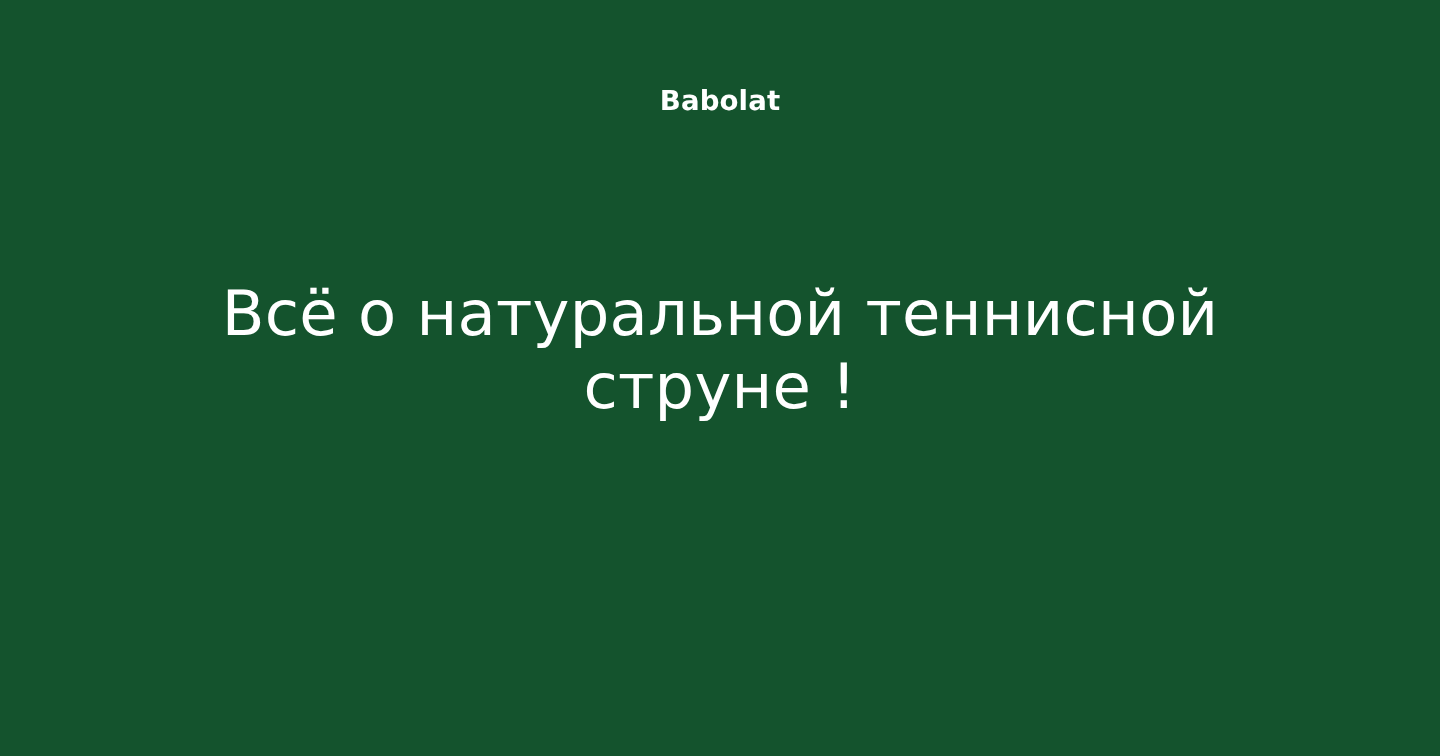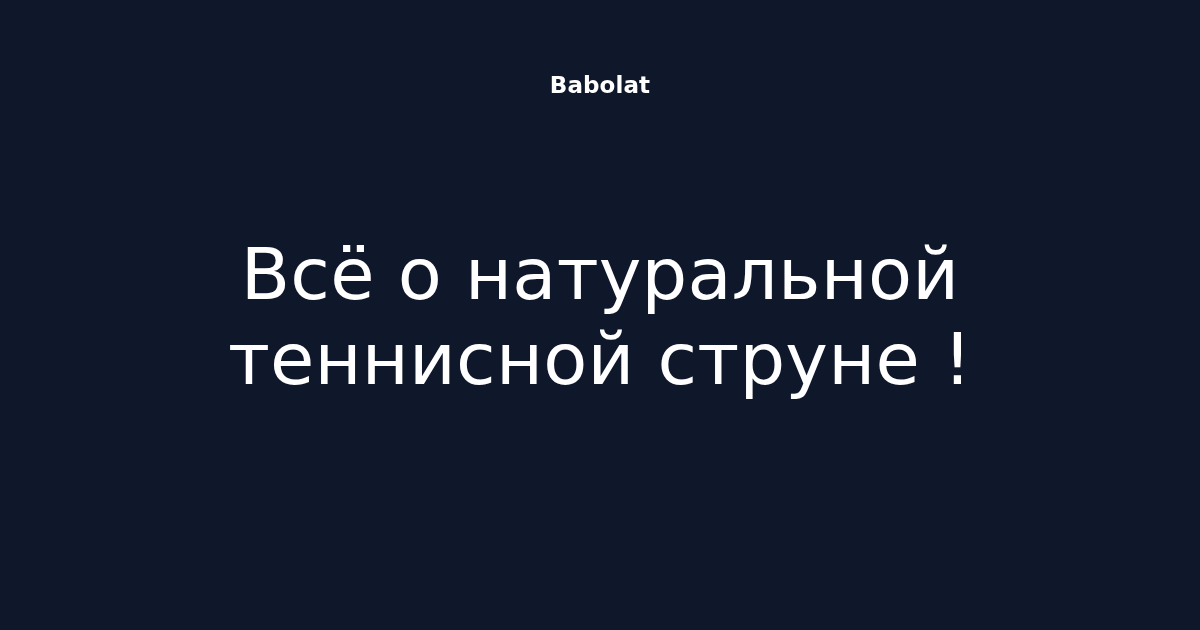--- a/index.html
+++ b/index.html
@@ -13,21 +13,21 @@
     height: 630px;
     background: #000000;
     font-family: "DejaVu Sans", sans-serif;
     overflow: hidden;
   }
 
   .og-card {
     position: relative;
     width: 1200px;
     height: 630px;
-    background: #0f172a;
+    background: #14532d;
     box-sizing: border-box;
     display: block;
   }
 
   .brand-row {
     position: absolute;
     top: 72px;
     left: 0;
     width: 1200px;
     text-align: center;
@@ -52,21 +52,21 @@
     width: 1200px;
     text-align: center;
   }
 
   .headline {
     display: block;
     margin: 0;
     padding: 0 90px;
     box-sizing: border-box;
     font-family: "DejaVu Sans", sans-serif;
-    font-size: 72px;
+    font-size: 52px;
     font-weight: 400;
     line-height: 1.18;
     letter-spacing: 0.2px;
     color: #ffffff;
     word-wrap: break-word;
   }
 </style>
 </head>
 <body>
 

